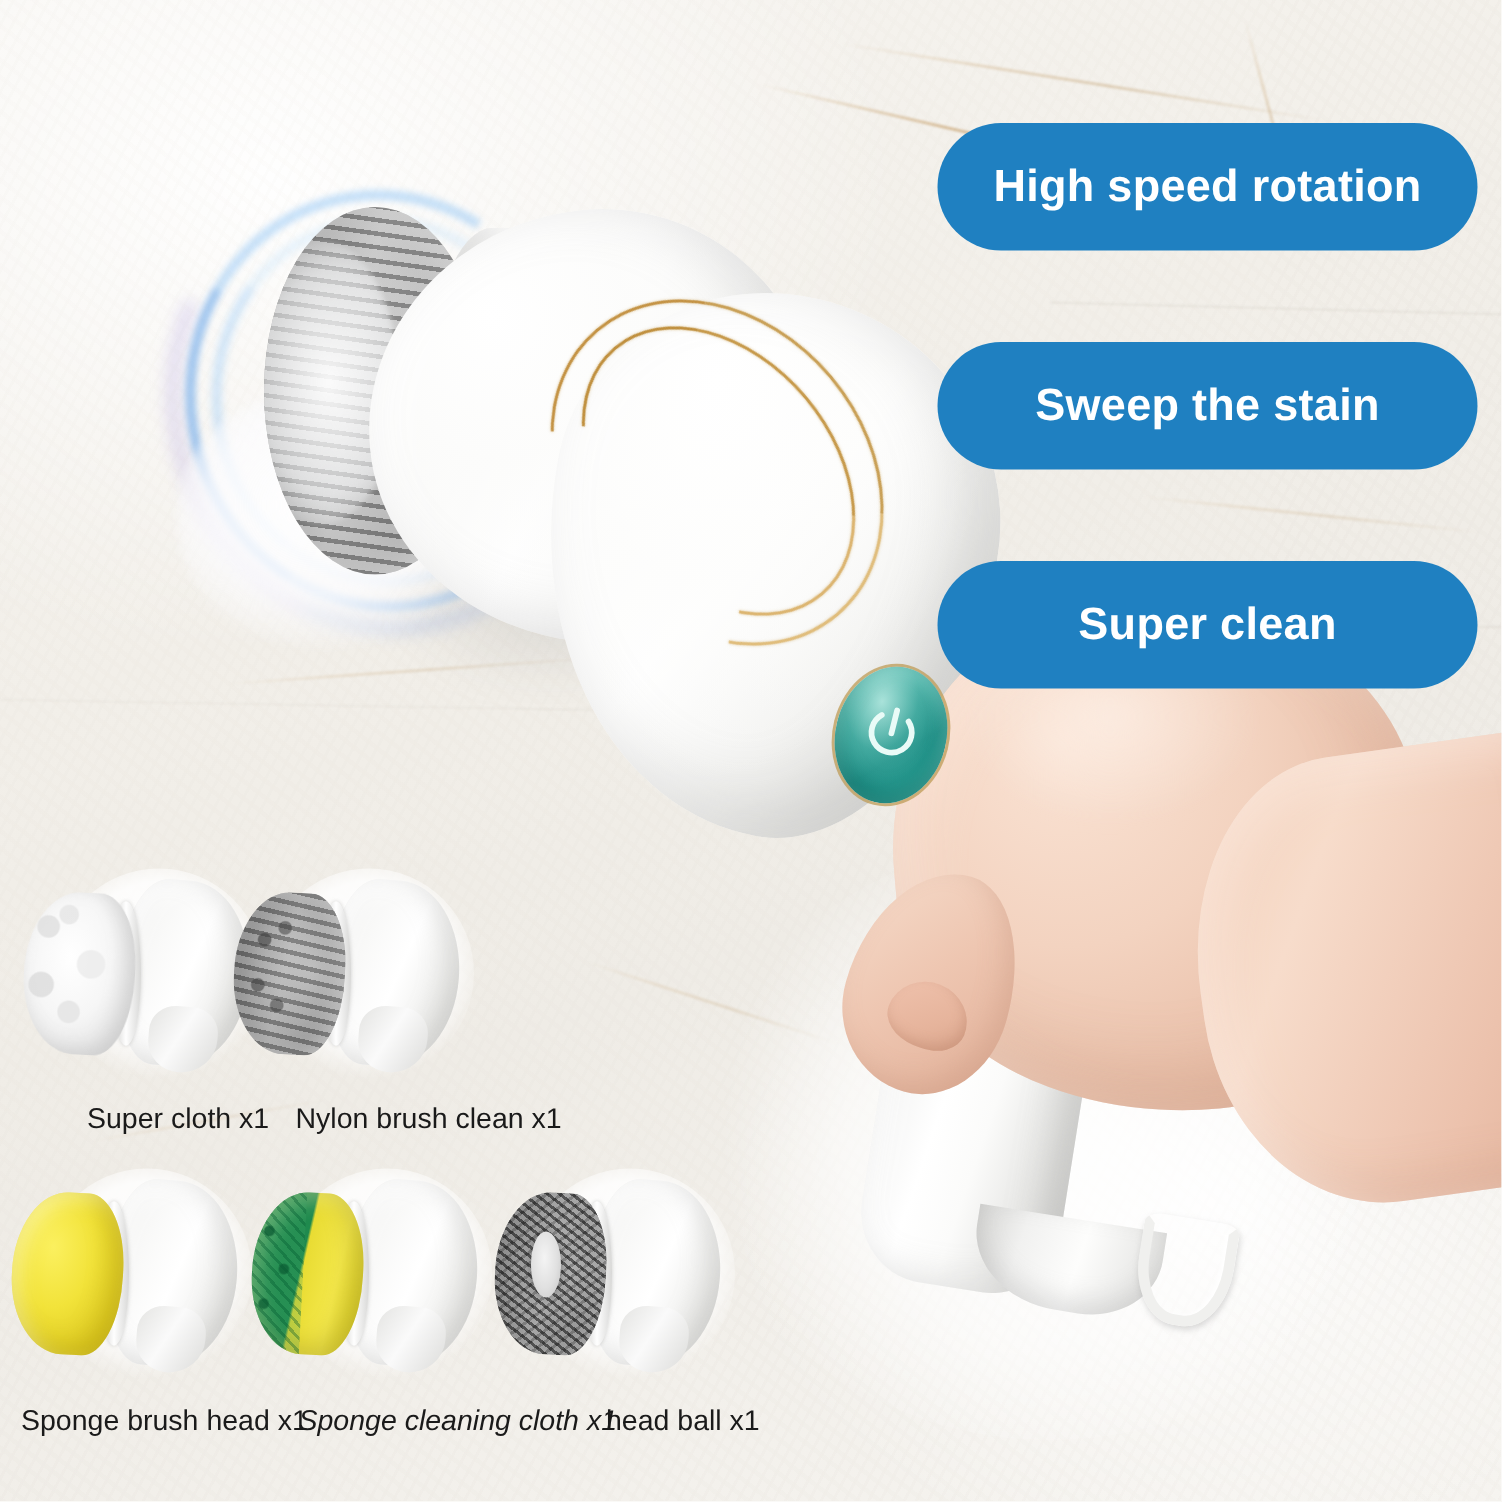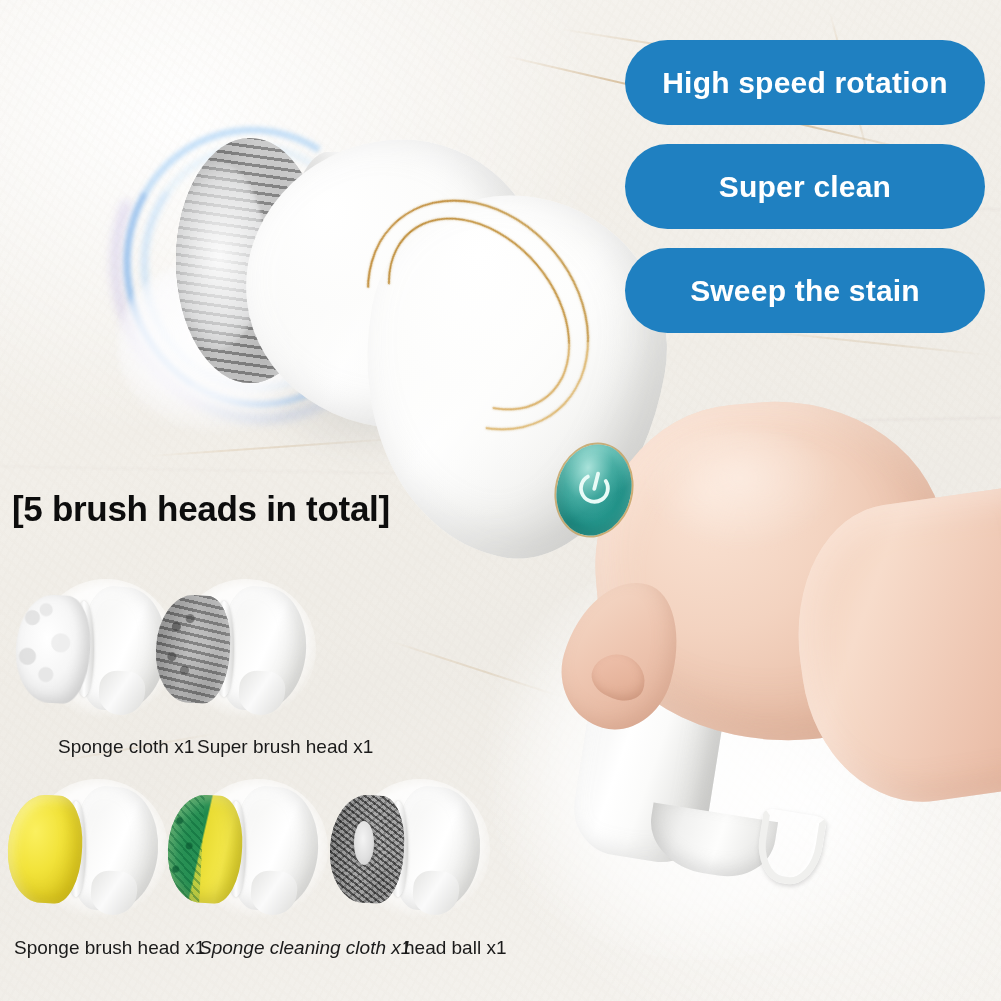--- a/index.html
+++ b/index.html
@@ -312,20 +312,21 @@
     border-radius: 44px;
     background: #1f80c1;
     color: #ffffff;
     font-size: 30px;
     font-weight: bold;
     display: flex;
     align-items: center;
     justify-content: center;
     letter-spacing: .2px;
     white-space: nowrap;
+    margin-top: 42px;
   }
 
   
   .headline {
     position: absolute;
     left: 12px; top: 489px;
     font-size: 35px;
     font-weight: bold;
     color: #0d0d0d;
     letter-spacing: -.3px;
@@ -518,43 +519,42 @@
 
   <div class="power-button">
     <svg class="power-glyph" viewBox="0 0 24 24" fill="none" stroke="#e9fbf7" stroke-width="2" stroke-linecap="round">
       <path d="M12 3.2 V 11.4"></path>
       <path d="M7.2 6.0 a 7 7 0 1 0 9.6 0"></path>
     </svg>
   </div>
 
   <div class="badges">
     <div class="badge">High speed rotation</div>
+    <div class="badge">Sweep the stain</div>
     <div class="badge">Super clean</div>
-    <div class="badge">Sweep the stain</div>
   </div>
 
-  <div class="headline">[5 brush heads in total]</div>
 
   <div class="acc-row acc-row-1">
     <div class="acc" style="left:8px;top:0;">
       <div class="acc-halo"></div>
       <div class="acc-cone"></div>
       <div class="acc-ring"></div>
       <div class="acc-pad pad-plush"></div>
     </div>
     <div class="acc" style="left:148px;top:0;">
       <div class="acc-halo"></div>
       <div class="acc-cone"></div>
       <div class="acc-ring"></div>
       <div class="acc-pad pad-nylon"></div>
     </div>
   </div>
 
-  <div class="acc-label lbl-plush">Sponge cloth x1</div>
-  <div class="acc-label lbl-nylon">Super brush head x1</div>
+  <div class="acc-label lbl-plush">Super cloth x1</div>
+  <div class="acc-label lbl-nylon">Nylon brush clean x1</div>
 
   <div class="acc-row acc-row-2">
     <div class="acc" style="left:0px;top:0;">
       <div class="acc-halo"></div>
       <div class="acc-cone"></div>
       <div class="acc-ring"></div>
       <div class="acc-pad pad-sponge-yellow"></div>
     </div>
     <div class="acc" style="left:160px;top:0;">
       <div class="acc-halo"></div>

